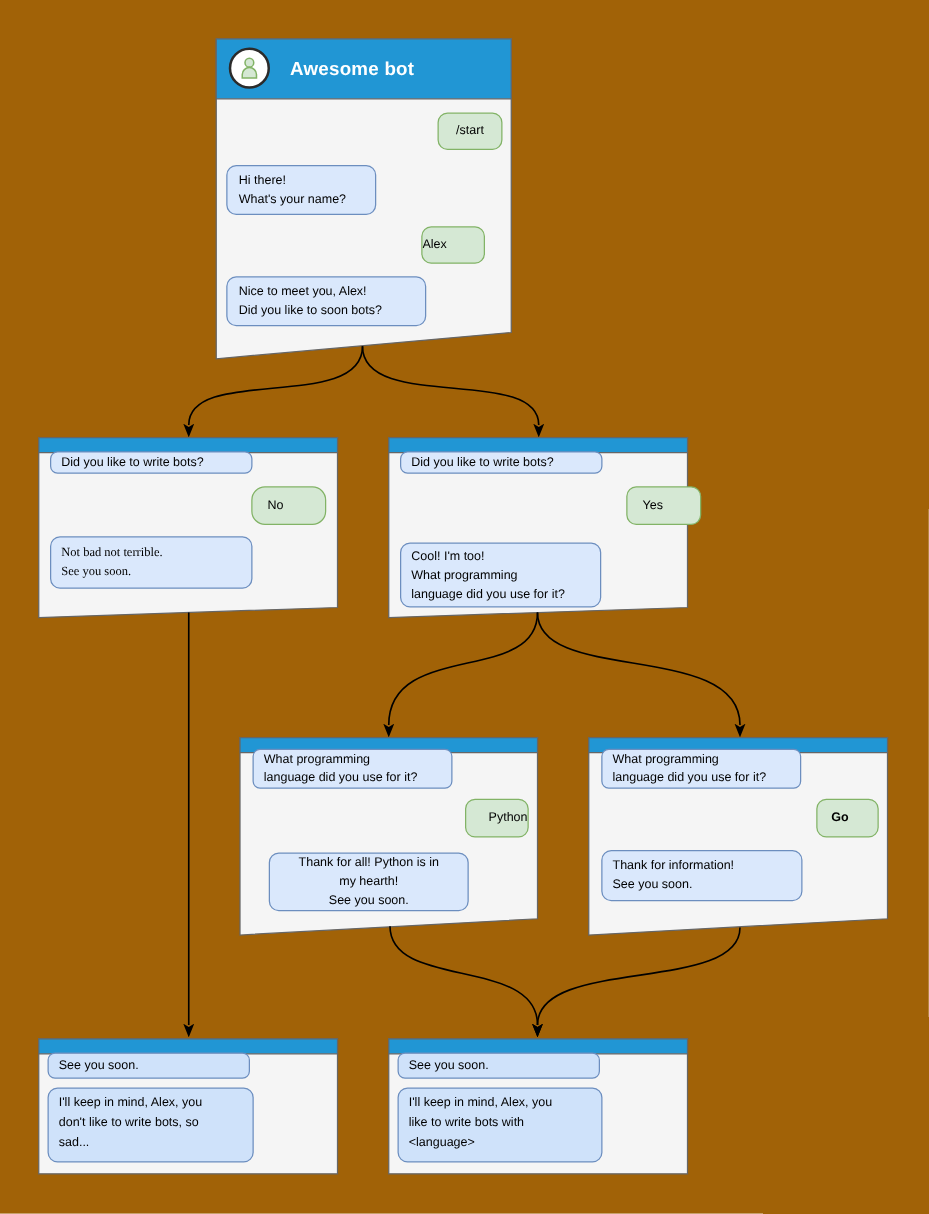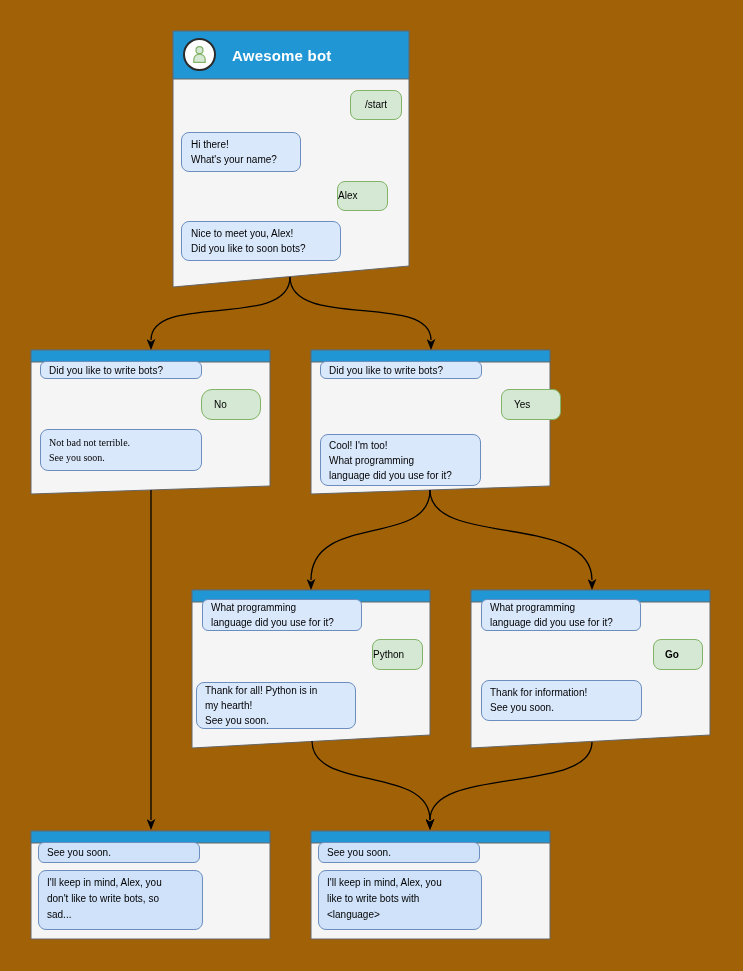--- a/index.html
+++ b/index.html
@@ -43,22 +43,22 @@
   #no-a  { left: 201px; top: 389px; width: 60px;  height: 31px; padding: 7px 12px; border-radius: 11px; }
   #no-r  { left: 40px;  top: 429px; width: 162px; height: 42px; padding: 5px 8px; font-family: Liberation Serif, serif; }
 
   
   #yes-q { left: 320px; top: 361px; width: 162px; height: 18px; padding: 1px 8px; border-radius: 6px; }
   #yes-a { left: 481px; top: 389px; width: 60px;  height: 31px; padding: 7px 12px; margin-left: 20px; }
   #yes-r { left: 320px; top: 434px; width: 161px; height: 52px; padding: 3px 8px; }
 
   
   #py-q  { left: 202px; top: 599px; width: 160px; height: 32px; padding: 0 8px; border-radius: 6px; }
-  #py-a  { left: 372px; top: 639px; width: 51px;  height: 31px; padding: 7px 0; text-align: left; }
-  #py-r  { left: 196px; top: 682px; width: 160px; height: 47px; padding: 0 8px; }
+  #py-a  { left: 372px; top: 639px; width: 51px;  height: 31px; padding: 7px 0; text-align: right; }
+  #py-r  { left: 215px; top: 682px; width: 160px; height: 47px; padding: 0 8px; text-align: center; }
 
   
   #go-q  { left: 481px; top: 599px; width: 160px; height: 32px; padding: 0 8px; border-radius: 6px; }
   #go-a  { left: 653px; top: 639px; width: 50px;  height: 31px; padding: 7px 11px; font-weight: bold; }
   #go-r  { left: 481px; top: 680px; width: 161px; height: 41px; padding: 4px 8px; }
 
   
   #endno-q  { left: 38px; top: 842px; width: 162px; height: 21px; padding: 2px 8px; border-radius: 6px; }
   #endno-r  { left: 38px; top: 870px; width: 165px; height: 60px; padding: 4px 8px; line-height: 16px; }
 

